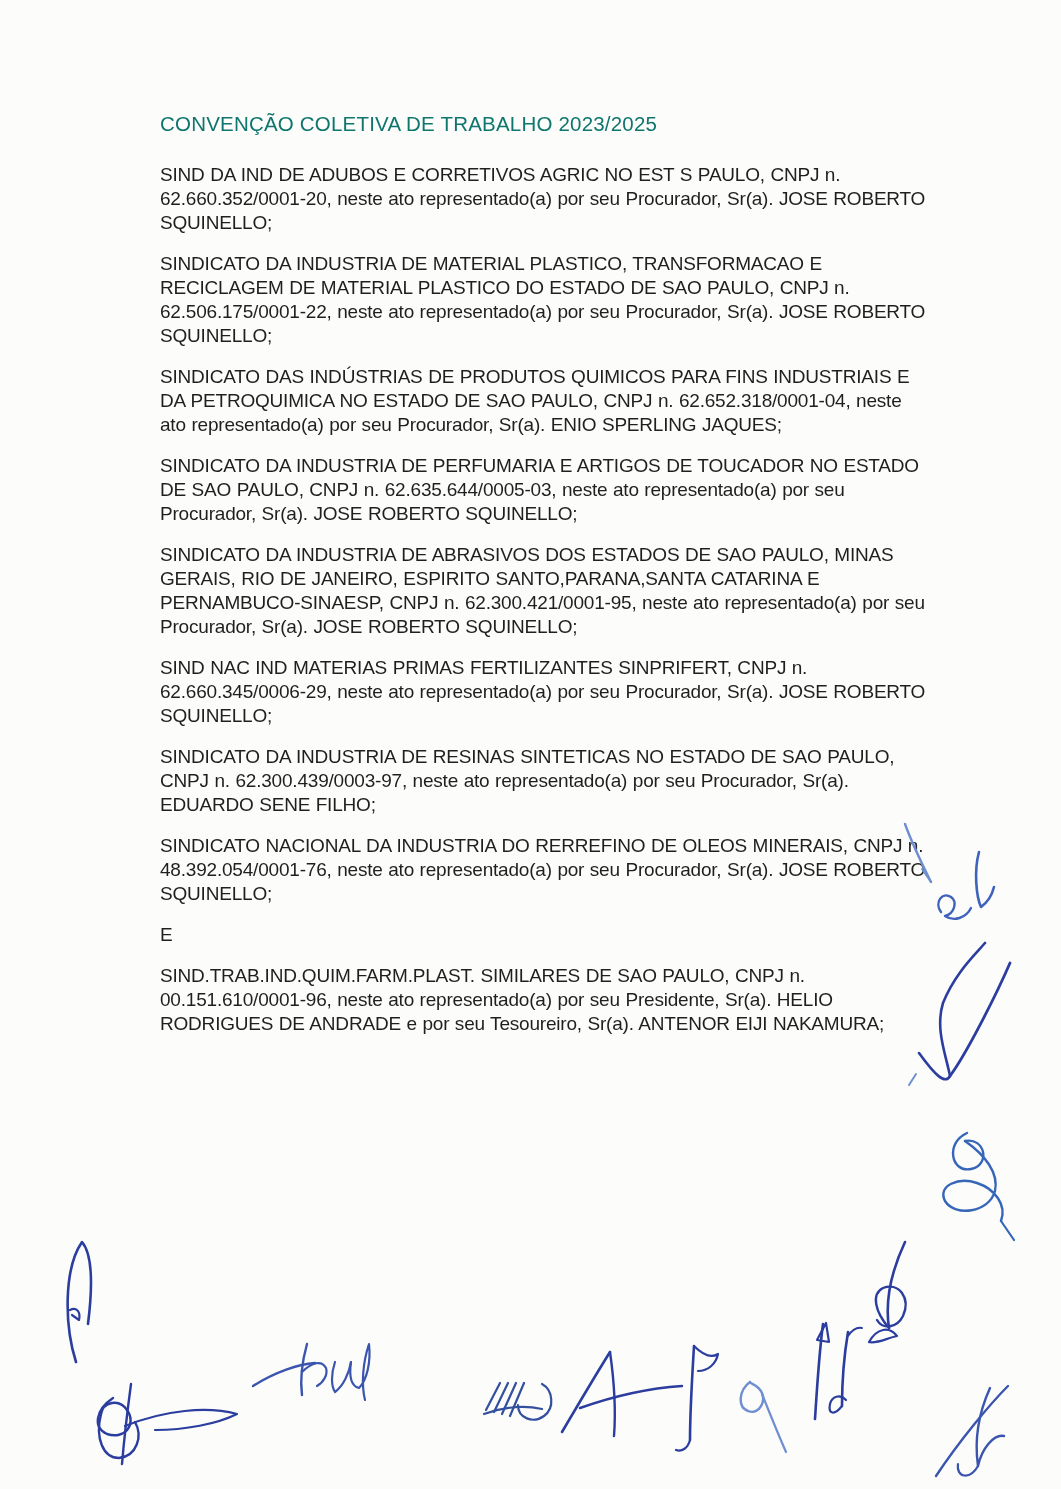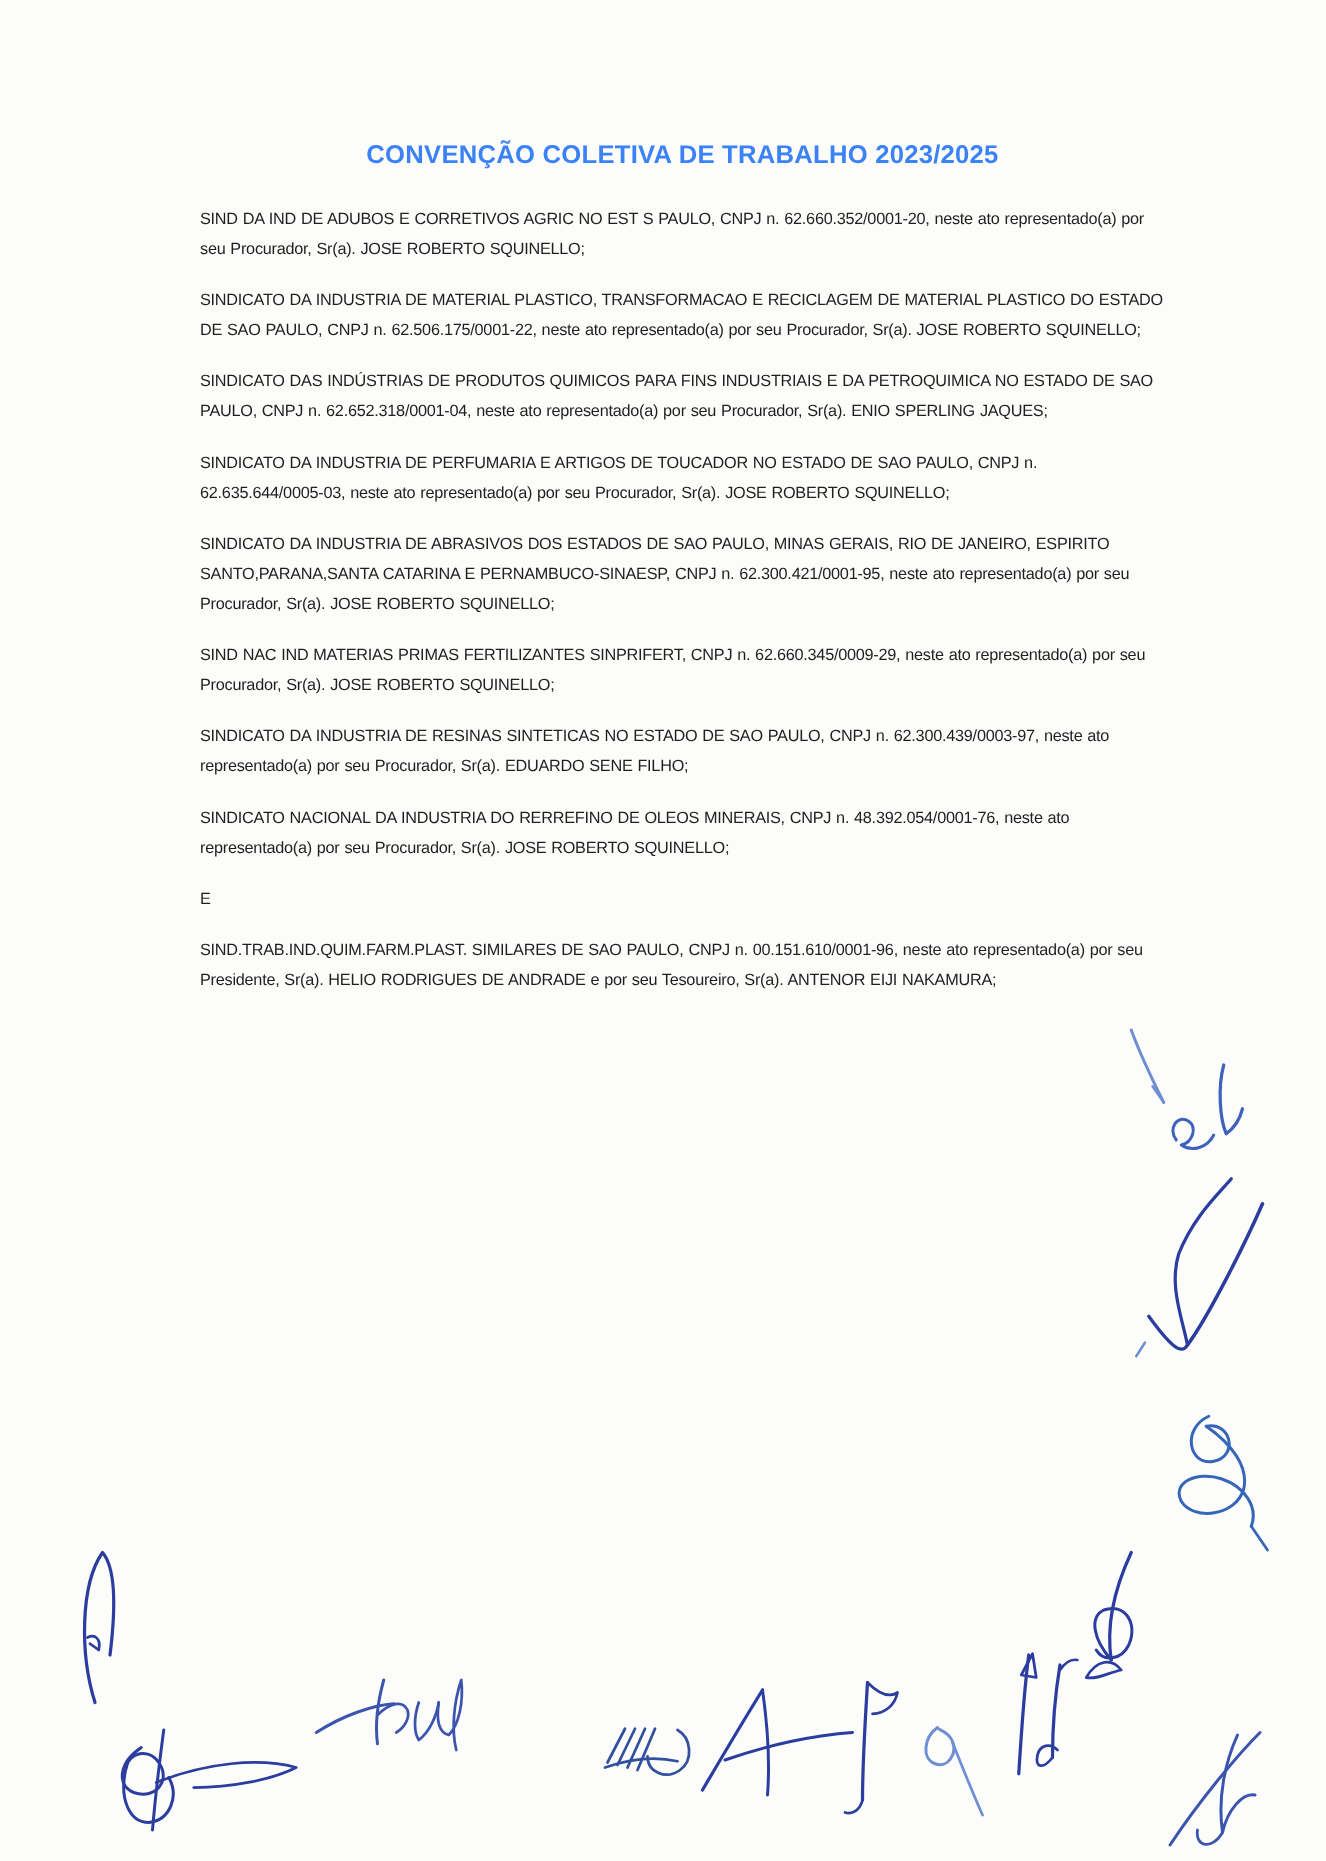--- a/index.html
+++ b/index.html
@@ -17,29 +17,29 @@
     color: #1f1f1f;
   }
   .content {
     position: absolute;
     top: 112px;
     left: 160px;
     width: 772px;
   }
   .doc-title {
     font-size: 20.5px;
-    font-weight: bold;
-    text-align: center;
+    font-weight: normal;
+    text-align: left;
     margin: 0 0 27px 0;
     line-height: 24px;
     letter-spacing: 0.2px;
-    color: #3b82f6;
+    color: #0f766e;
   }
   .para {
-    font-size: 13px;
+    font-size: 19px;
     line-height: 24px;
     margin: 0 0 17px 0;
     letter-spacing: -0.2px;
     word-spacing: 0.5px;
   }
   .para.connector {
     margin: 7px 0 17px 0;
   }
   .sig {
     position: absolute;
@@ -56,21 +56,21 @@
 
 <div class="page">
 
   <div class="content">
     <h1 class="doc-title">CONVENÇÃO COLETIVA DE TRABALHO 2023/2025</h1>
     <p class="para">SIND DA IND DE ADUBOS E CORRETIVOS AGRIC NO EST S PAULO, CNPJ n. 62.660.352/0001-20, neste ato representado(a) por seu Procurador, Sr(a). JOSE ROBERTO SQUINELLO;</p>
     <p class="para">SINDICATO DA INDUSTRIA DE MATERIAL PLASTICO, TRANSFORMACAO E RECICLAGEM DE MATERIAL PLASTICO DO ESTADO DE SAO PAULO, CNPJ n. 62.506.175/0001-22, neste ato representado(a) por seu Procurador, Sr(a). JOSE ROBERTO SQUINELLO;</p>
     <p class="para">SINDICATO DAS INDÚSTRIAS DE PRODUTOS QUIMICOS PARA FINS INDUSTRIAIS E DA PETROQUIMICA NO ESTADO DE SAO PAULO, CNPJ n. 62.652.318/0001-04, neste ato representado(a) por seu Procurador, Sr(a). ENIO SPERLING JAQUES;</p>
     <p class="para">SINDICATO DA INDUSTRIA DE PERFUMARIA E ARTIGOS DE TOUCADOR NO ESTADO DE SAO PAULO, CNPJ n. 62.635.644/0005-03, neste ato representado(a) por seu Procurador, Sr(a). JOSE ROBERTO SQUINELLO;</p>
     <p class="para">SINDICATO DA INDUSTRIA DE ABRASIVOS DOS ESTADOS DE SAO PAULO, MINAS GERAIS, RIO DE JANEIRO, ESPIRITO SANTO,PARANA,SANTA CATARINA E PERNAMBUCO-SINAESP, CNPJ n. 62.300.421/0001-95, neste ato representado(a) por seu Procurador, Sr(a). JOSE ROBERTO SQUINELLO;</p>
-    <p class="para">SIND NAC IND MATERIAS PRIMAS FERTILIZANTES SINPRIFERT, CNPJ n. 62.660.345/0009-29, neste ato representado(a) por seu Procurador, Sr(a). JOSE ROBERTO SQUINELLO;</p>
+    <p class="para">SIND NAC IND MATERIAS PRIMAS FERTILIZANTES SINPRIFERT, CNPJ n. 62.660.345/0006-29, neste ato representado(a) por seu Procurador, Sr(a). JOSE ROBERTO SQUINELLO;</p>
     <p class="para">SINDICATO DA INDUSTRIA DE RESINAS SINTETICAS NO ESTADO DE SAO PAULO, CNPJ n. 62.300.439/0003-97, neste ato representado(a) por seu Procurador, Sr(a). EDUARDO SENE FILHO;</p>
     <p class="para">SINDICATO NACIONAL DA INDUSTRIA DO RERREFINO DE OLEOS MINERAIS, CNPJ n. 48.392.054/0001-76, neste ato representado(a) por seu Procurador, Sr(a). JOSE ROBERTO SQUINELLO;</p>
     <p class="para connector">E</p>
     <p class="para">SIND.TRAB.IND.QUIM.FARM.PLAST. SIMILARES DE SAO PAULO, CNPJ n. 00.151.610/0001-96, neste ato representado(a) por seu Presidente, Sr(a). HELIO RODRIGUES DE ANDRADE e por seu Tesoureiro, Sr(a). ANTENOR EIJI NAKAMURA;</p>
   </div>
 
   <svg class="sig" style="left:885px; top:820px;" width="125" height="120" viewBox="0 0 125 120">
     <path d="M20,4 C28,26 38,46 46,62" stroke="#6f8fd2" stroke-width="2.4"></path>
     <path d="M46,62 l-9,-13" stroke="#6f8fd2" stroke-width="2"></path>
     <path d="M56,92 c-7,-9 1,-21 10,-15 c7,5 3,17 -6,19 c9,6 21,2 26,-8" stroke="#3f63bd" stroke-width="2.4"></path>

